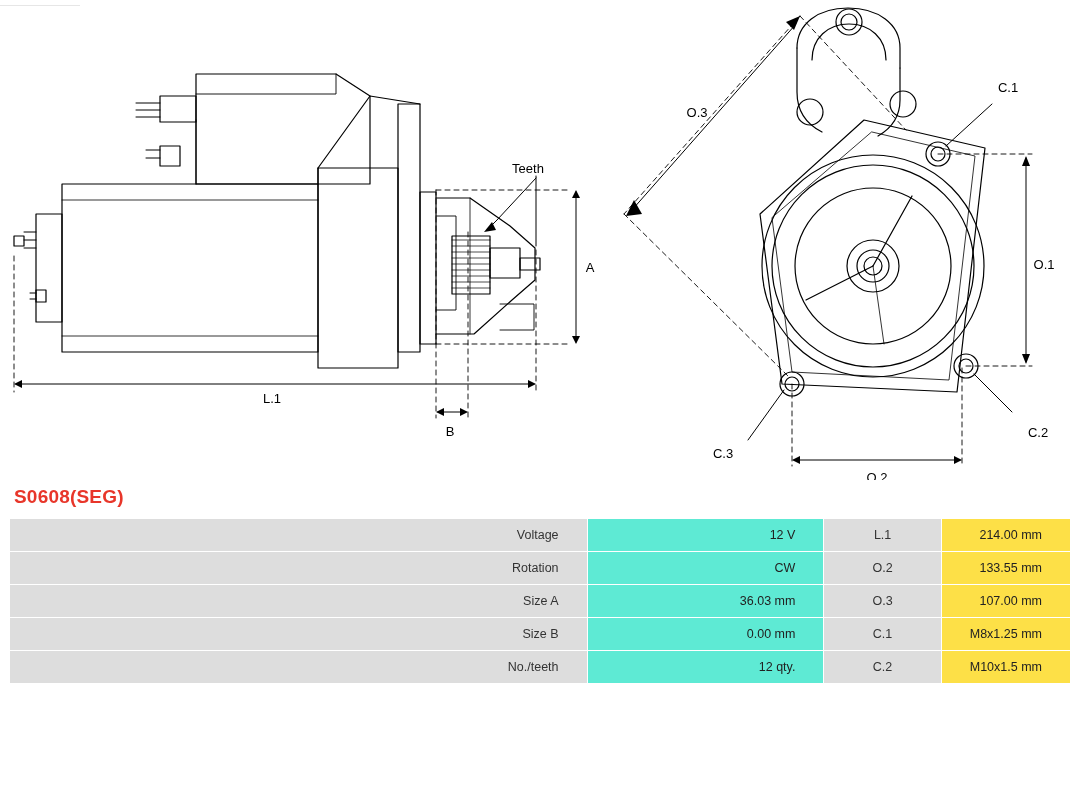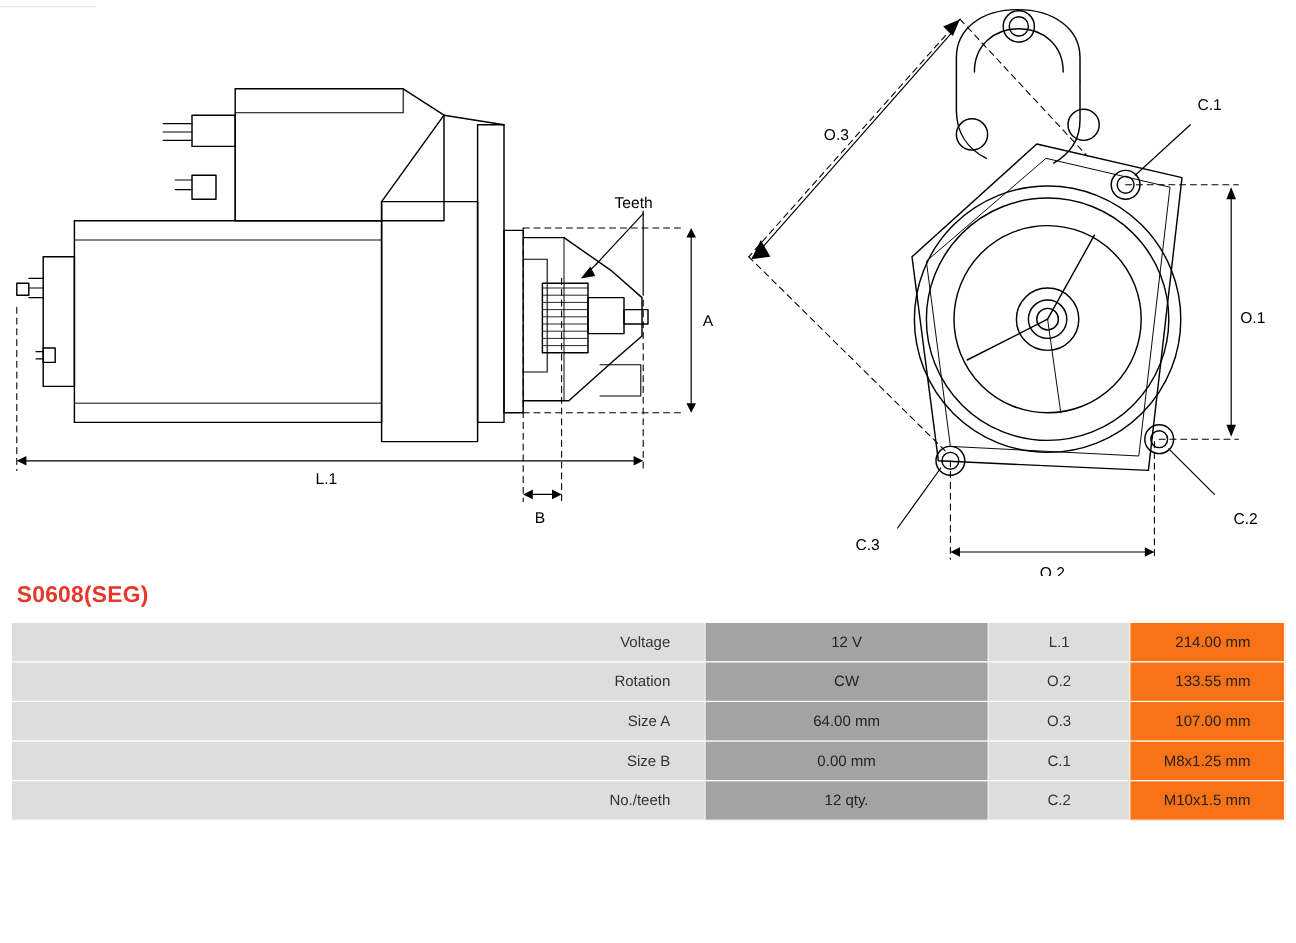--- a/index.html
+++ b/index.html
@@ -63,34 +63,34 @@
     vertical-align: middle;
     white-space: nowrap;
   }
   td.lbl {
     background: #dddddd;
     text-align: right;
     color: #333333;
     width: 540px;
   }
   td.val {
-    background: #a3a3a3;
-    text-align: center;
+    background: #5eead4;
+    text-align: right;
     color: #222222;
     width: 185px;
     border-right: 1px solid #ffffff;
   }
   td.lbl2 {
     background: #dddddd;
     text-align: center;
     color: #333333;
     width: 62px;
   }
   td.val2 {
-    background: #f97316;
+    background: #fde047;
     text-align: right;
     color: #222222;
   }
   td.empty-lbl {
     background: #dddddd;
   }
   td.empty-val {
     background: #f4f4f4;
   }
   
@@ -281,21 +281,21 @@
           <td class="val2">214.00 mm</td>
         </tr>
         <tr>
           <td class="lbl">Rotation</td>
           <td class="val">CW</td>
           <td class="lbl2">O.2</td>
           <td class="val2">133.55 mm</td>
         </tr>
         <tr>
           <td class="lbl">Size A</td>
-          <td class="val">64.00 mm</td>
+          <td class="val">36.03 mm</td>
           <td class="lbl2">O.3</td>
           <td class="val2">107.00 mm</td>
         </tr>
         <tr>
           <td class="lbl">Size B</td>
           <td class="val">0.00 mm</td>
           <td class="lbl2">C.1</td>
           <td class="val2">M8x1.25 mm</td>
         </tr>
         <tr>

